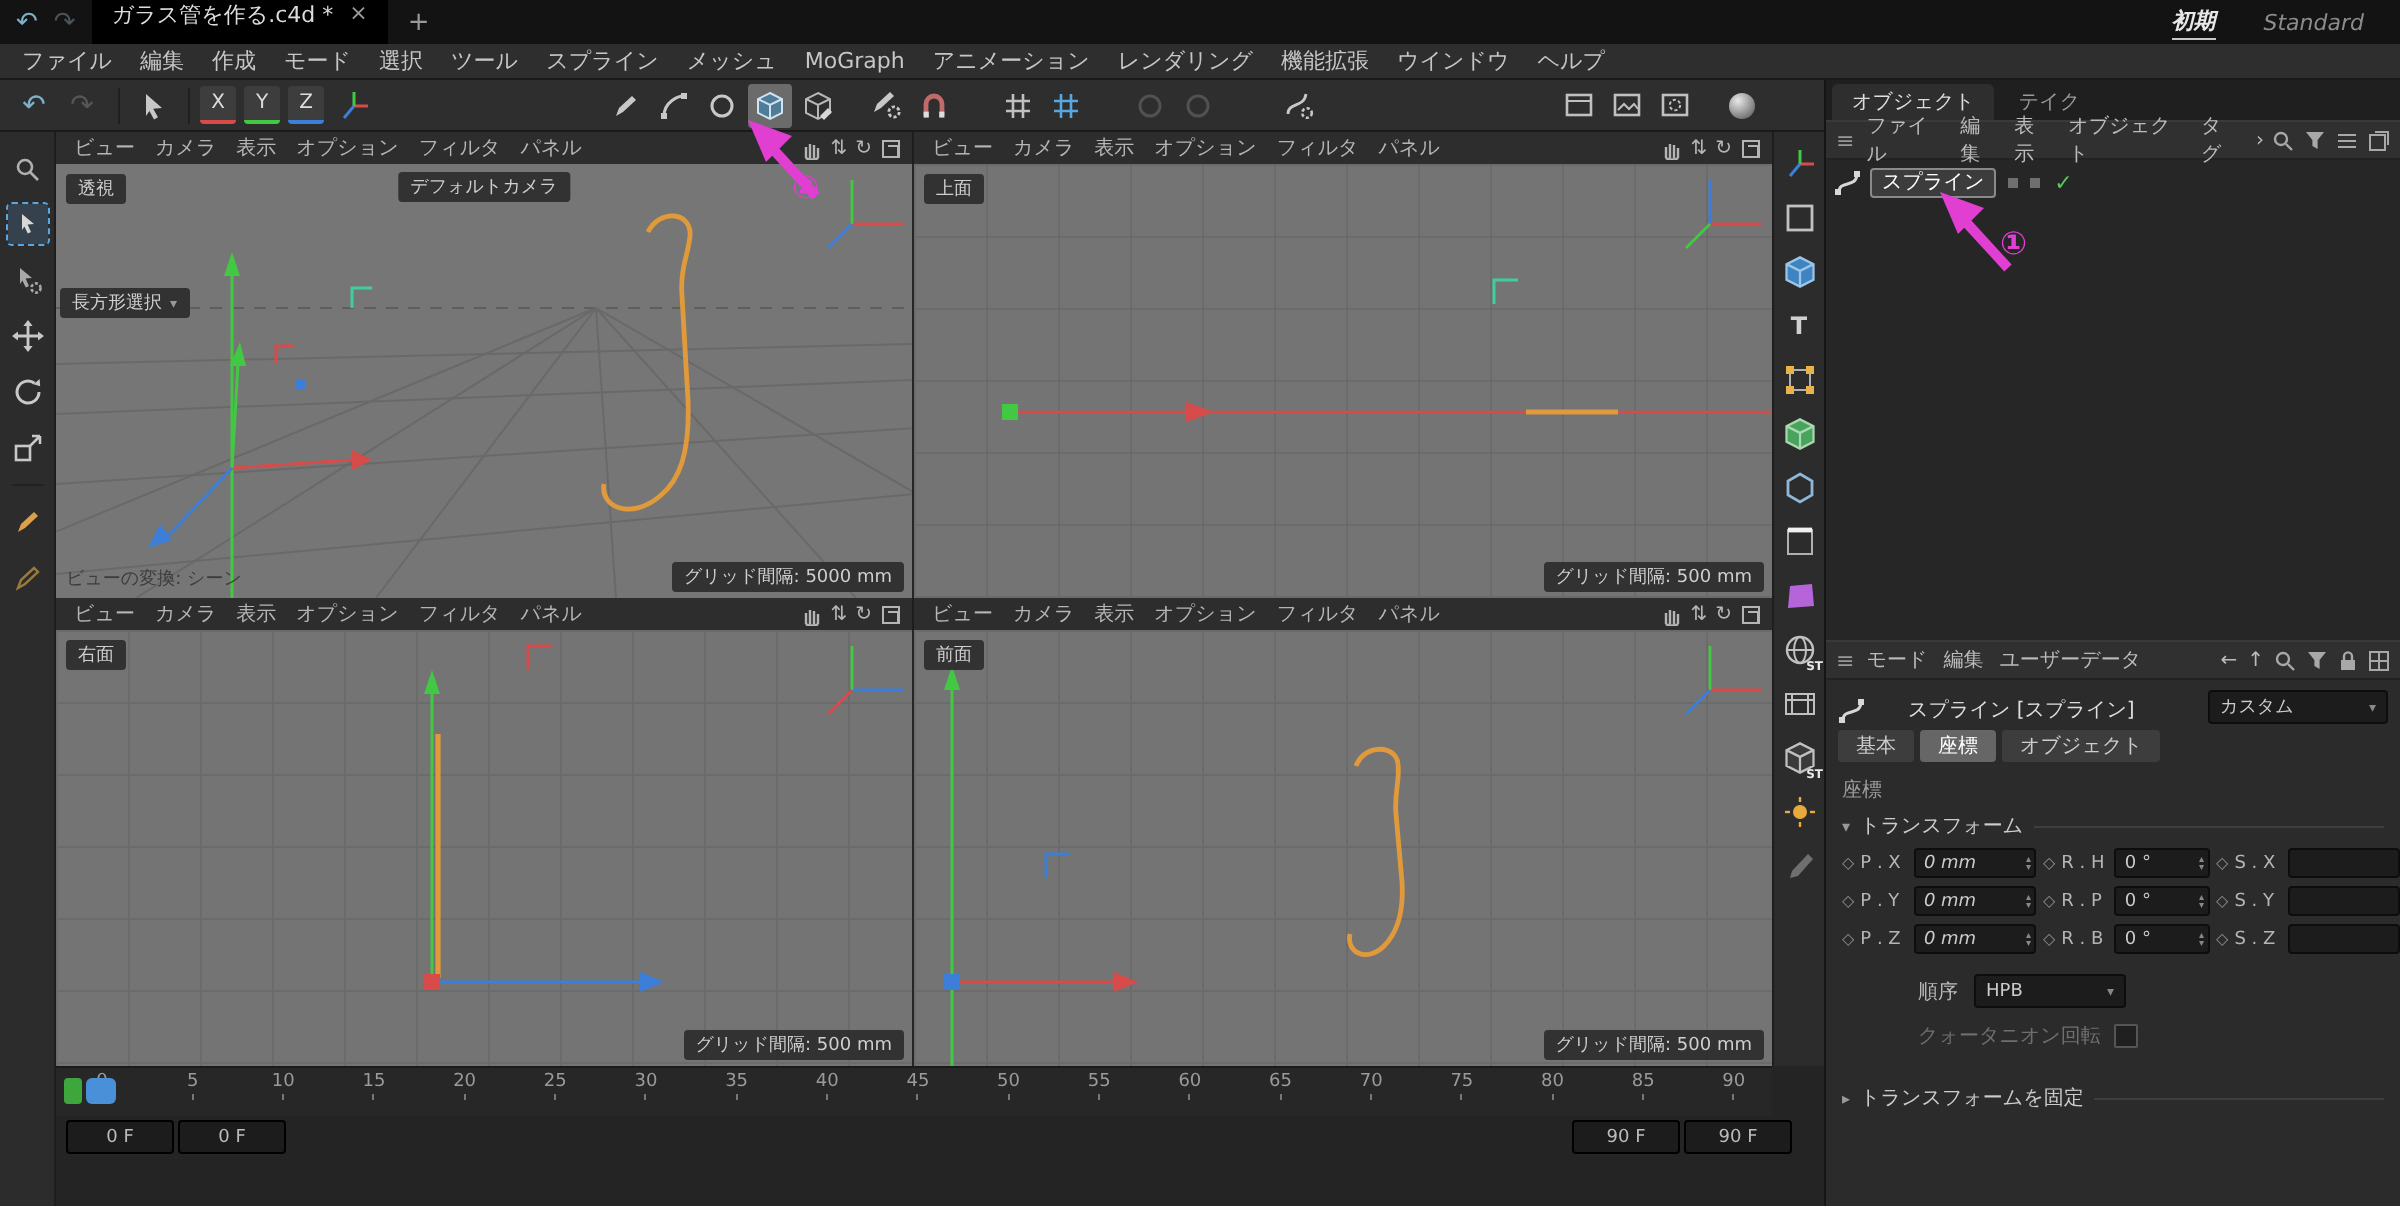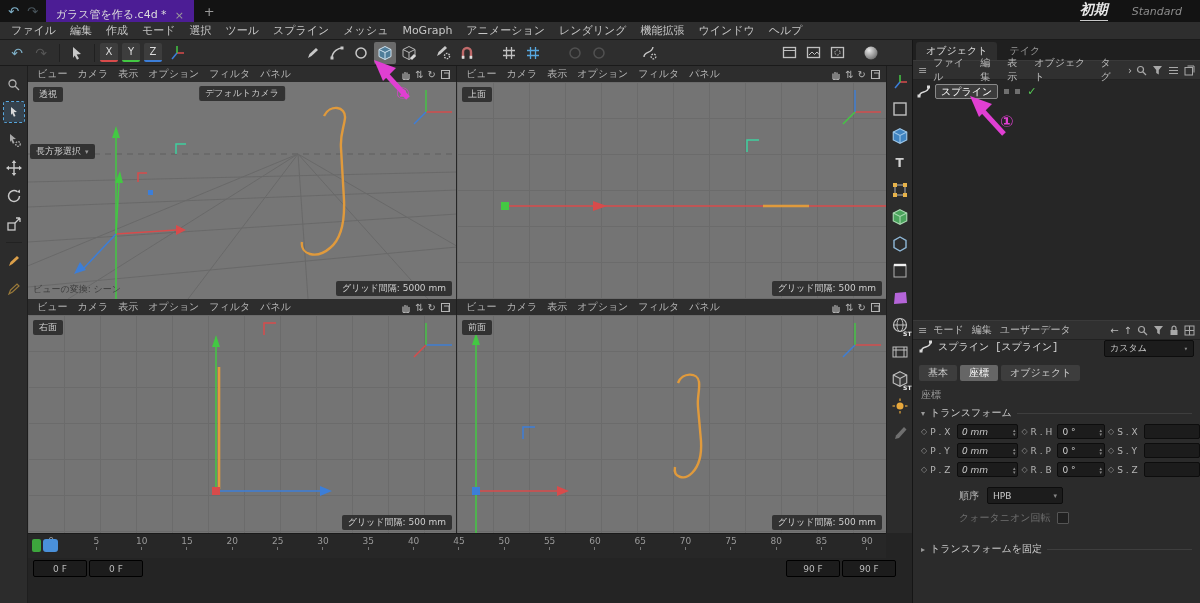--- a/index.html
+++ b/index.html
@@ -4,25 +4,25 @@
 <style>
   html,body{margin:0;padding:0;}
   body{width:1200px;height:603px;overflow:hidden;background:#1d1d1d;font-family:"DejaVu Sans","Liberation Sans",sans-serif;}
   #app{position:absolute;top:0;left:0;width:1200px;height:603px;background:#242424;}
   .abs{position:absolute;}
   svg{display:block;}
   
   .titlebar{position:absolute;top:0;left:0;width:1200px;height:22px;background:#131313;display:flex;align-items:center;gap:8px;padding-left:8px;box-sizing:border-box;}
   .hist{font-size:13px;color:#7fb0c8;line-height:1;}
   .hist.dim{color:#49555c;}
-  .doc-tab{height:22px;display:flex;align-items:flex-end;gap:8px;background:#4c1d95;padding:0 10px;font-size:11px;color:#dcdcdc;}
+  .doc-tab{height:22px;display:flex;align-items:flex-start;gap:8px;background:#000000;padding:0 10px;font-size:11px;color:#dcdcdc;}
   .tab-close{color:#9a9a9a;font-size:11px;}
   .tab-add{color:#9a9a9a;font-size:13px;margin-left:2px;}
   .layout-right{margin-left:auto;display:flex;align-items:center;gap:24px;padding-right:18px;}
-  .layout-initial{font-size:14px;font-style:italic;font-weight:bold;color:#e8e8e8;border-bottom:1px solid #c8c8c8;padding-bottom:1px;}
+  .layout-initial{font-size:11px;font-style:italic;font-weight:bold;color:#e8e8e8;border-bottom:1px solid #c8c8c8;padding-bottom:1px;}
   .layout-standard{font-size:11px;font-style:italic;color:#8c8c8c;}
   
   .menubar{position:absolute;top:22px;left:0;width:1200px;height:18px;background:#2e2e2e;border-bottom:1px solid #1a1a1a;display:flex;align-items:center;padding-left:4px;box-sizing:border-box;}
   .mb-item{padding:2px 7px;font-size:11px;color:#c6c6c6;cursor:default;}
   
   .toolbar{position:absolute;top:40px;left:0;width:912px;height:26px;background:#2e2e2e;border-bottom:1px solid #1a1a1a;display:flex;align-items:center;padding-left:6px;box-sizing:border-box;}
   .tb{width:22px;height:22px;display:flex;align-items:center;justify-content:center;margin-right:2px;border-radius:2px;color:#bbb;}
   .tb.active{background:#6b6b6b;}
   .tb-sep{width:1px;height:18px;background:#202020;margin:0 5px;}
   .axis-btn{width:18px;height:17px;background:#3d3d3d;border-radius:2px;display:flex;align-items:center;justify-content:center;font-size:10px;color:#ddd;margin-right:4px;border-bottom:2px solid #888;}
@@ -73,21 +73,21 @@
   .rp-tab.active{background:#2e2e2e;color:#ddd;border-radius:3px 3px 0 0;}
   .mgr-menu{height:18px;background:#303030;border-top:1px solid #3a3a3a;border-bottom:1px solid #222;display:flex;align-items:center;padding:0 5px;font-size:10px;color:#bbb;}
   .mgr-item{padding:1px 4px;}
   .m-icons{margin-left:auto;display:flex;align-items:center;gap:5px;}
   .burger{font-size:11px;color:#999;margin-right:2px;}
   .om-list{height:240px;background:#262626;padding:3px 4px;box-sizing:border-box;}
   .om-item{display:flex;align-items:center;gap:4px;height:17px;}
   .om-name{border:1px solid #8a8a8a;background:#3c3c3c;color:#fff;font-size:10px;padding:0 5px;border-radius:2px;line-height:13px;}
   .om-dot{width:5px;height:5px;background:#6f6f6f;margin-left:2px;}
   .om-check{color:#55cc55;font-size:11px;margin-left:3px;line-height:1;}
-  .am-title{height:22px;display:flex;align-items:flex-start;gap:5px;padding:0 6px;font-size:10px;color:#ddd;font-family:Liberation Mono, monospace;}
+  .am-title{height:22px;display:flex;align-items:flex-end;gap:21px;padding:0 6px;font-size:10px;color:#ddd;}
   .dropdown{height:15px;background:#1c1c1c;border:1px solid #0d0d0d;border-radius:2px;display:flex;align-items:center;padding:0 5px;font-size:9px;color:#ccc;}
   .dd-caret{margin-left:auto;color:#888;font-size:7px;padding-left:6px;}
   .am-tabs{display:flex;gap:3px;padding:3px 6px;height:22px;box-sizing:border-box;}
   .am-tab{background:#3d3d3d;padding:1px 9px;font-size:10px;color:#ccc;border-radius:2px;display:flex;align-items:center;}
   .am-tab.active{background:#666;color:#fff;}
   .section-label{font-size:10px;color:#9c9c9c;padding:4px 8px 1px;}
   .group-row{display:flex;align-items:center;gap:5px;padding:3px 8px 2px;font-size:10px;color:#ccc;}
   .rule{flex:1;height:1px;background:#3e3e3e;}
   .caret{color:#999;font-size:8px;}
   .coord-row{display:flex;align-items:center;padding:2px 0 2px 8px;font-size:9px;color:#b5b5b5;gap:3px;}

